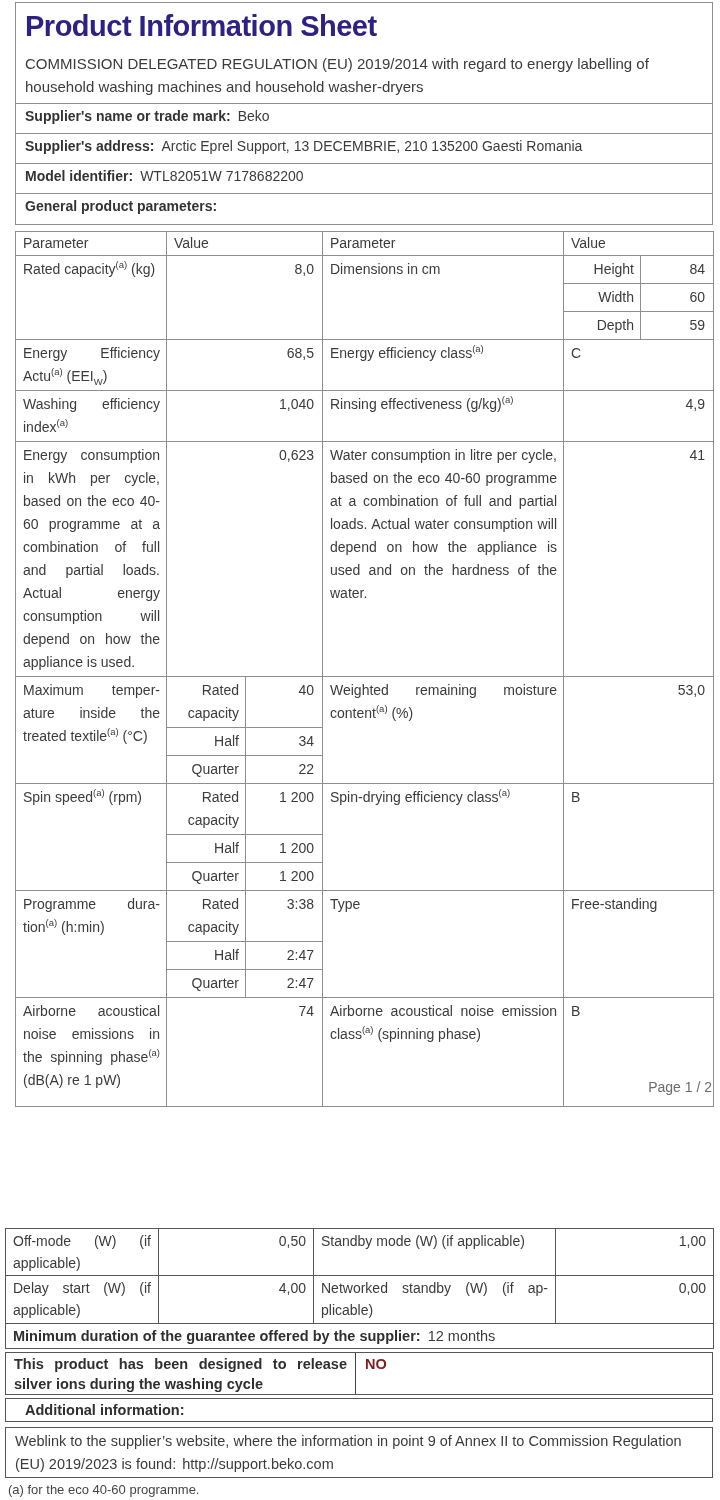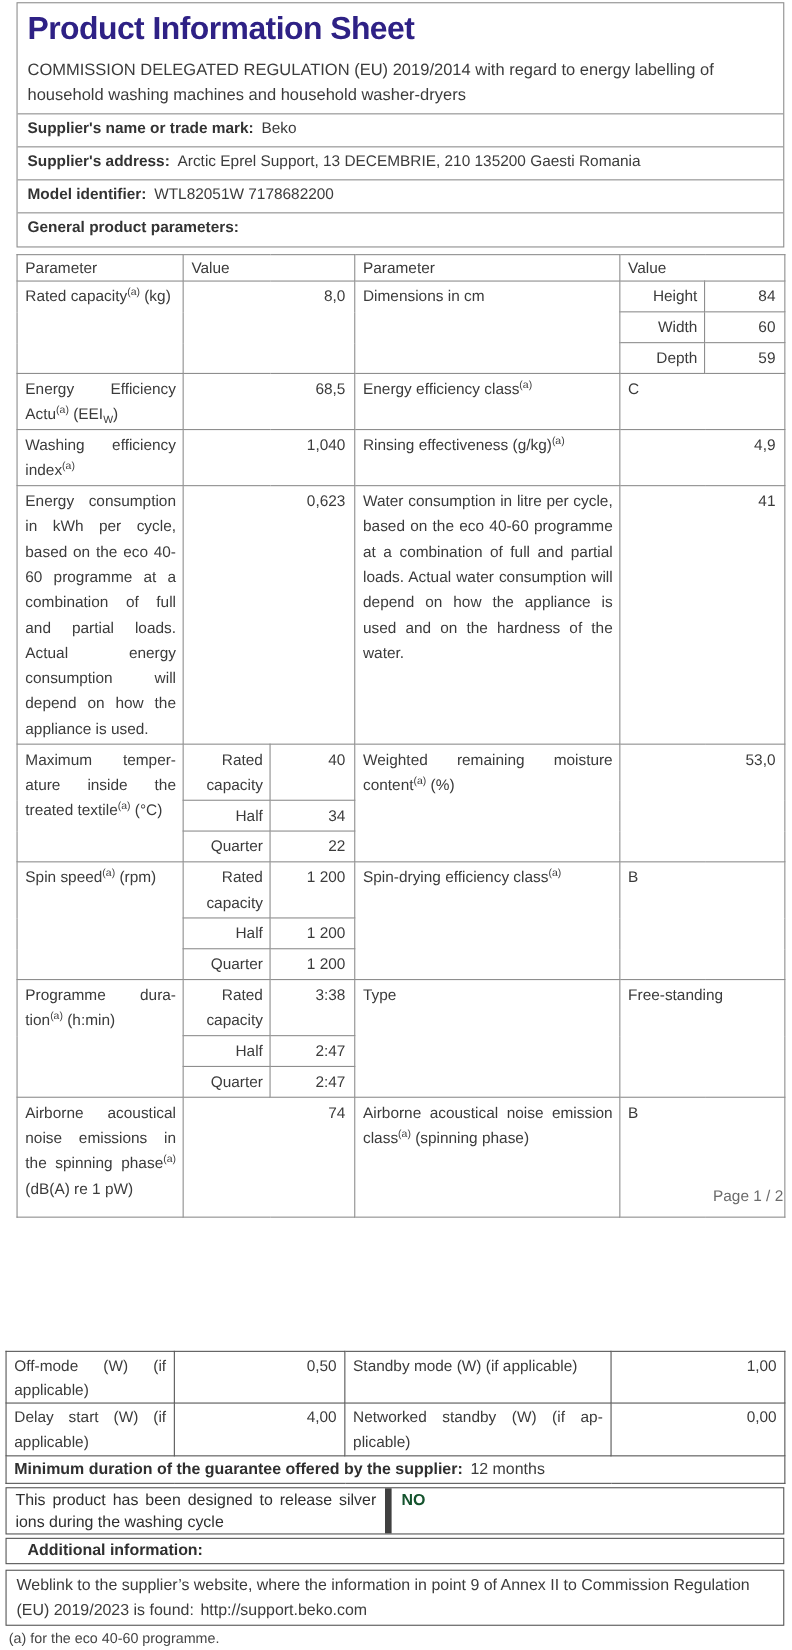--- a/index.html
+++ b/index.html
@@ -63,25 +63,25 @@
   #power-table td.lbl { text-align: justify; }
   #power-table td.val { text-align: right; }
   #power-table td.full { font-size: 14.5px; }
   #power-table td.full b { color: #2f2f2f; }
   #power-table td.full .val2 { margin-left: 7px; }
 
   
   .box { position: absolute; left: 5px; width: 708px; border: 1px solid #565656; background: #fff; }
   #silver-box { top: 1352px; height: 43px; display: flex; }
   #silver-box .s-left {
-    width: 350px; border-right: 6px solid #404040;
-    padding: 1px 8px; font-weight: normal; color: #2f2f2f;
+    width: 350px; border-right: 1px solid #404040;
+    padding: 1px 8px; font-weight: bold; color: #2f2f2f;
     font-size: 14.5px; line-height: 20px; text-align: justify;
   }
-  #silver-box .s-right { flex: 1; padding: 1px 9px; font-weight: bold; color: #14532d; font-size: 14.5px; line-height: 20px; }
+  #silver-box .s-right { flex: 1; padding: 1px 9px; font-weight: bold; color: #7f1d1d; font-size: 14.5px; line-height: 20px; }
   #addinfo-box { top: 1398px; height: 24px; padding: 0 19px; font-weight: bold; color: #2f2f2f; font-size: 14.5px; line-height: 22px; }
   #weblink-box { top: 1427px; height: 51px; padding: 2px 9px; font-size: 14.5px; line-height: 23px; }
   #weblink-box .url { margin-left: 6px; }
   #footnote { position: absolute; left: 8px; top: 1482px; font-size: 13px; color: #454545; }
 </style>
 </head>
 <body>
 
 <div id="info-box">
   <div class="title-block">

